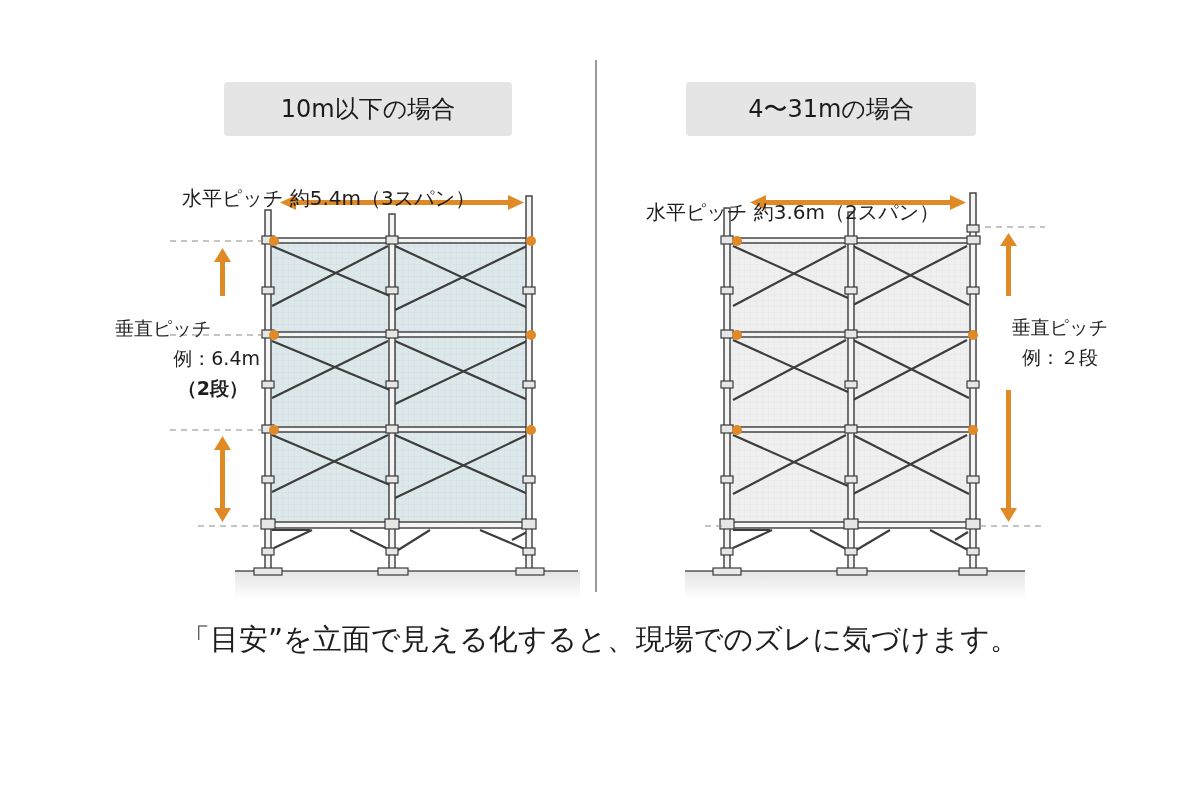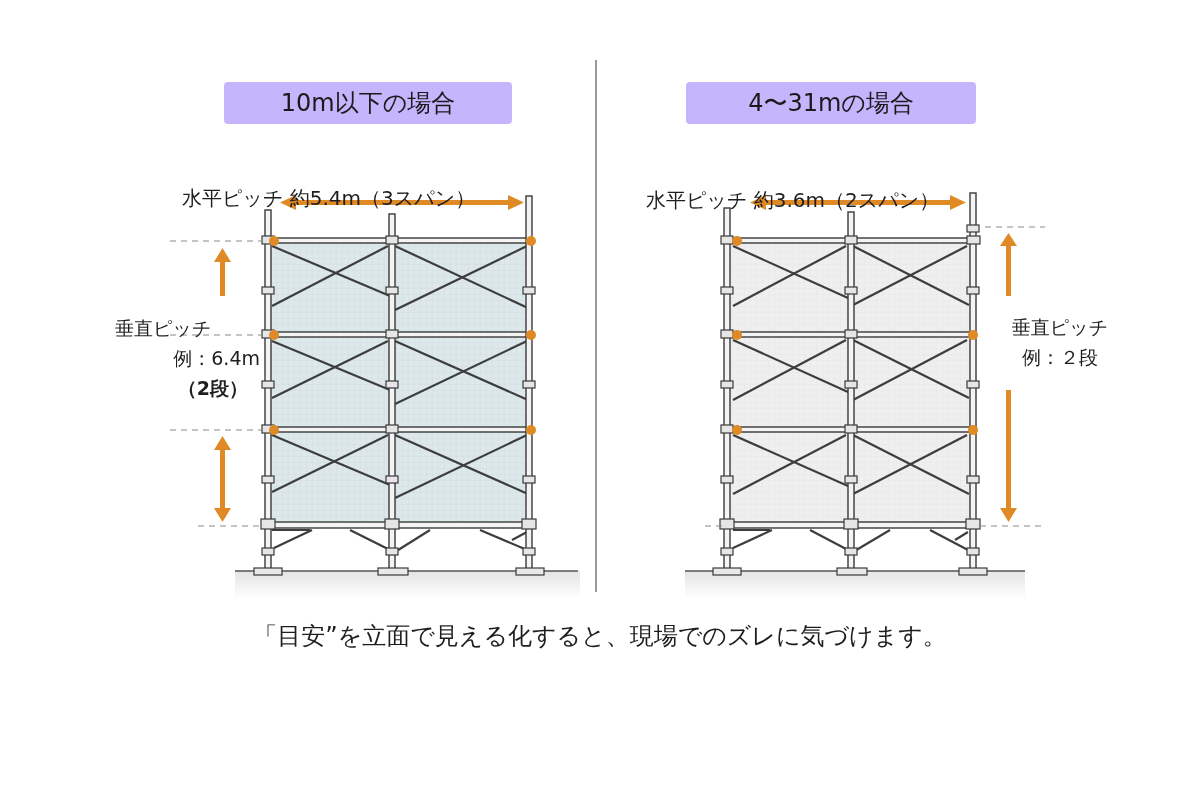--- a/index.html
+++ b/index.html
@@ -1,23 +1,23 @@
 <!DOCTYPE html>
 <html><head>
 <meta charset="utf-8">
 <style>
   html, body { margin:0; padding:0; }
   body { width:1200px; height:800px; background:#ffffff; position:relative; overflow:hidden;
          font-family:"DejaVu Sans","Liberation Sans",sans-serif; color:#1e1e1e; }
-  .title-box { position:absolute; background:#c4b5fd; border-radius:4px; height:42px;
+  .title-box { position:absolute; background:#e5e5e5; border-radius:4px; height:54px;
                display:flex; align-items:center; justify-content:center; font-size:24px; color:#1a1a1a; }
   .pitch-label { position:absolute; font-size:20px; color:#1e1e1e; white-space:nowrap;margin-top:35px; }
   .vlabel { position:absolute; font-size:19px; line-height:30px; color:#1e1e1e; white-space:nowrap; }
   .divider { position:absolute; left:595px; top:60px; width:2px; height:532px; background:#9a9a9a; }
-  .caption { position:absolute; left:0; width:1200px; top:620px; text-align:center; font-size:24px; color:#1e1e1e; }
+  .caption { position:absolute; left:0; width:1200px; top:620px; text-align:center; font-size:29px; color:#1e1e1e; }
   svg { position:absolute; left:0; top:0; }
 </style>
 </head>
 <body>
 
 <svg width="1200" height="800" viewBox="0 0 1200 800">
   <defs>
     <pattern id="meshL" width="6" height="6" patternUnits="userSpaceOnUse">
       <rect width="6" height="6" fill="#dde8eb"></rect>
       <path d="M0 0H6M0 0V6" stroke="#c8d6da" stroke-width="0.6"></path>
@@ -242,19 +242,19 @@
 <div class="pitch-label" style="left:182px; top:150px;">水平ピッチ  約5.4m（3スパン）</div>
 <div class="vlabel" style="left:115px; top:313px; text-align:right; width:153px;">
   <div style="text-align:left;">垂直ピッチ</div>
   <div style="padding-right:8px;">例：6.4m</div>
   <div style="padding-right:20px;font-weight:bold;">（2段）</div>
 </div>
 
 <div class="title-box" style="left:686px; top:82px; width:290px;">
   <span>4〜31mの場合</span>
 </div>
-<div class="pitch-label" style="left:646px; top:152px;">水平ピッチ 約3.6m（2スパン）</div>
+<div class="pitch-label" style="left:646px; top:164px;">水平ピッチ 約3.6m（2スパン）</div>
 <div class="vlabel" style="left:990px; top:312px; width:140px; text-align:center;">
   <div>垂直ピッチ</div>
   <div>例：２段</div>
 </div>
 
 <div class="caption">「目安”を立面で見える化すると、現場でのズレに気づけます。</div>
 
 </body></html>

